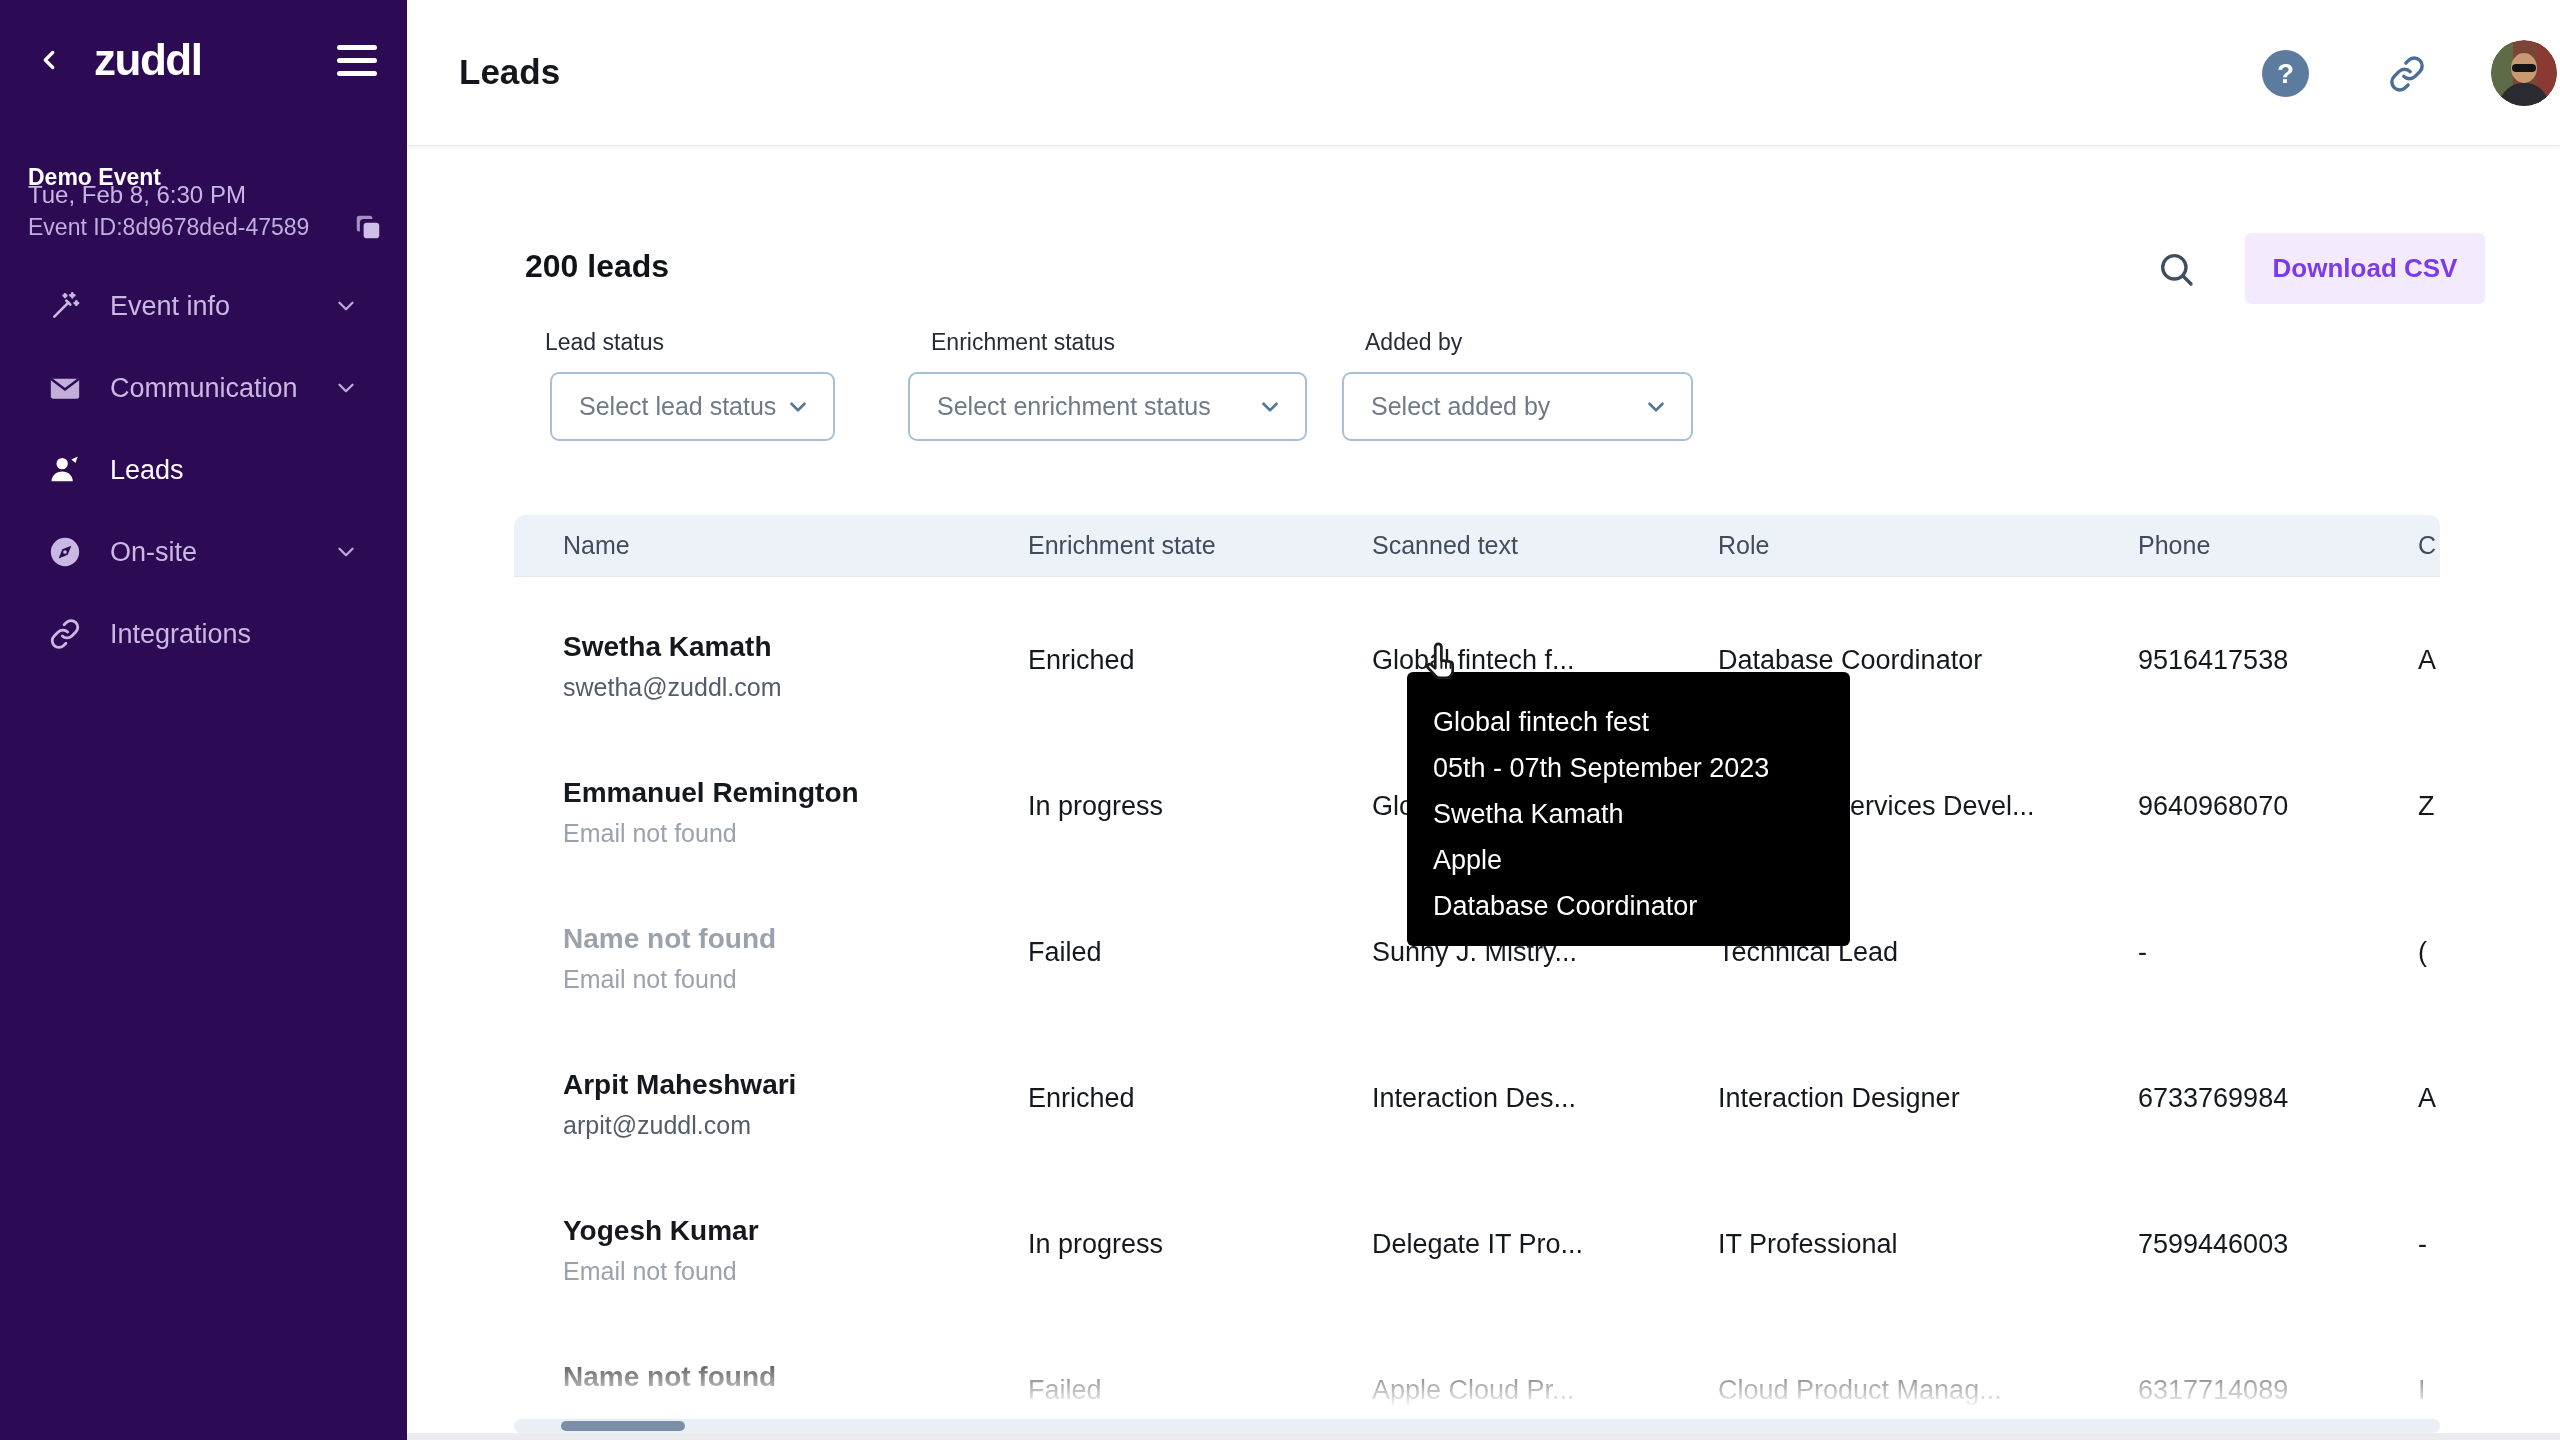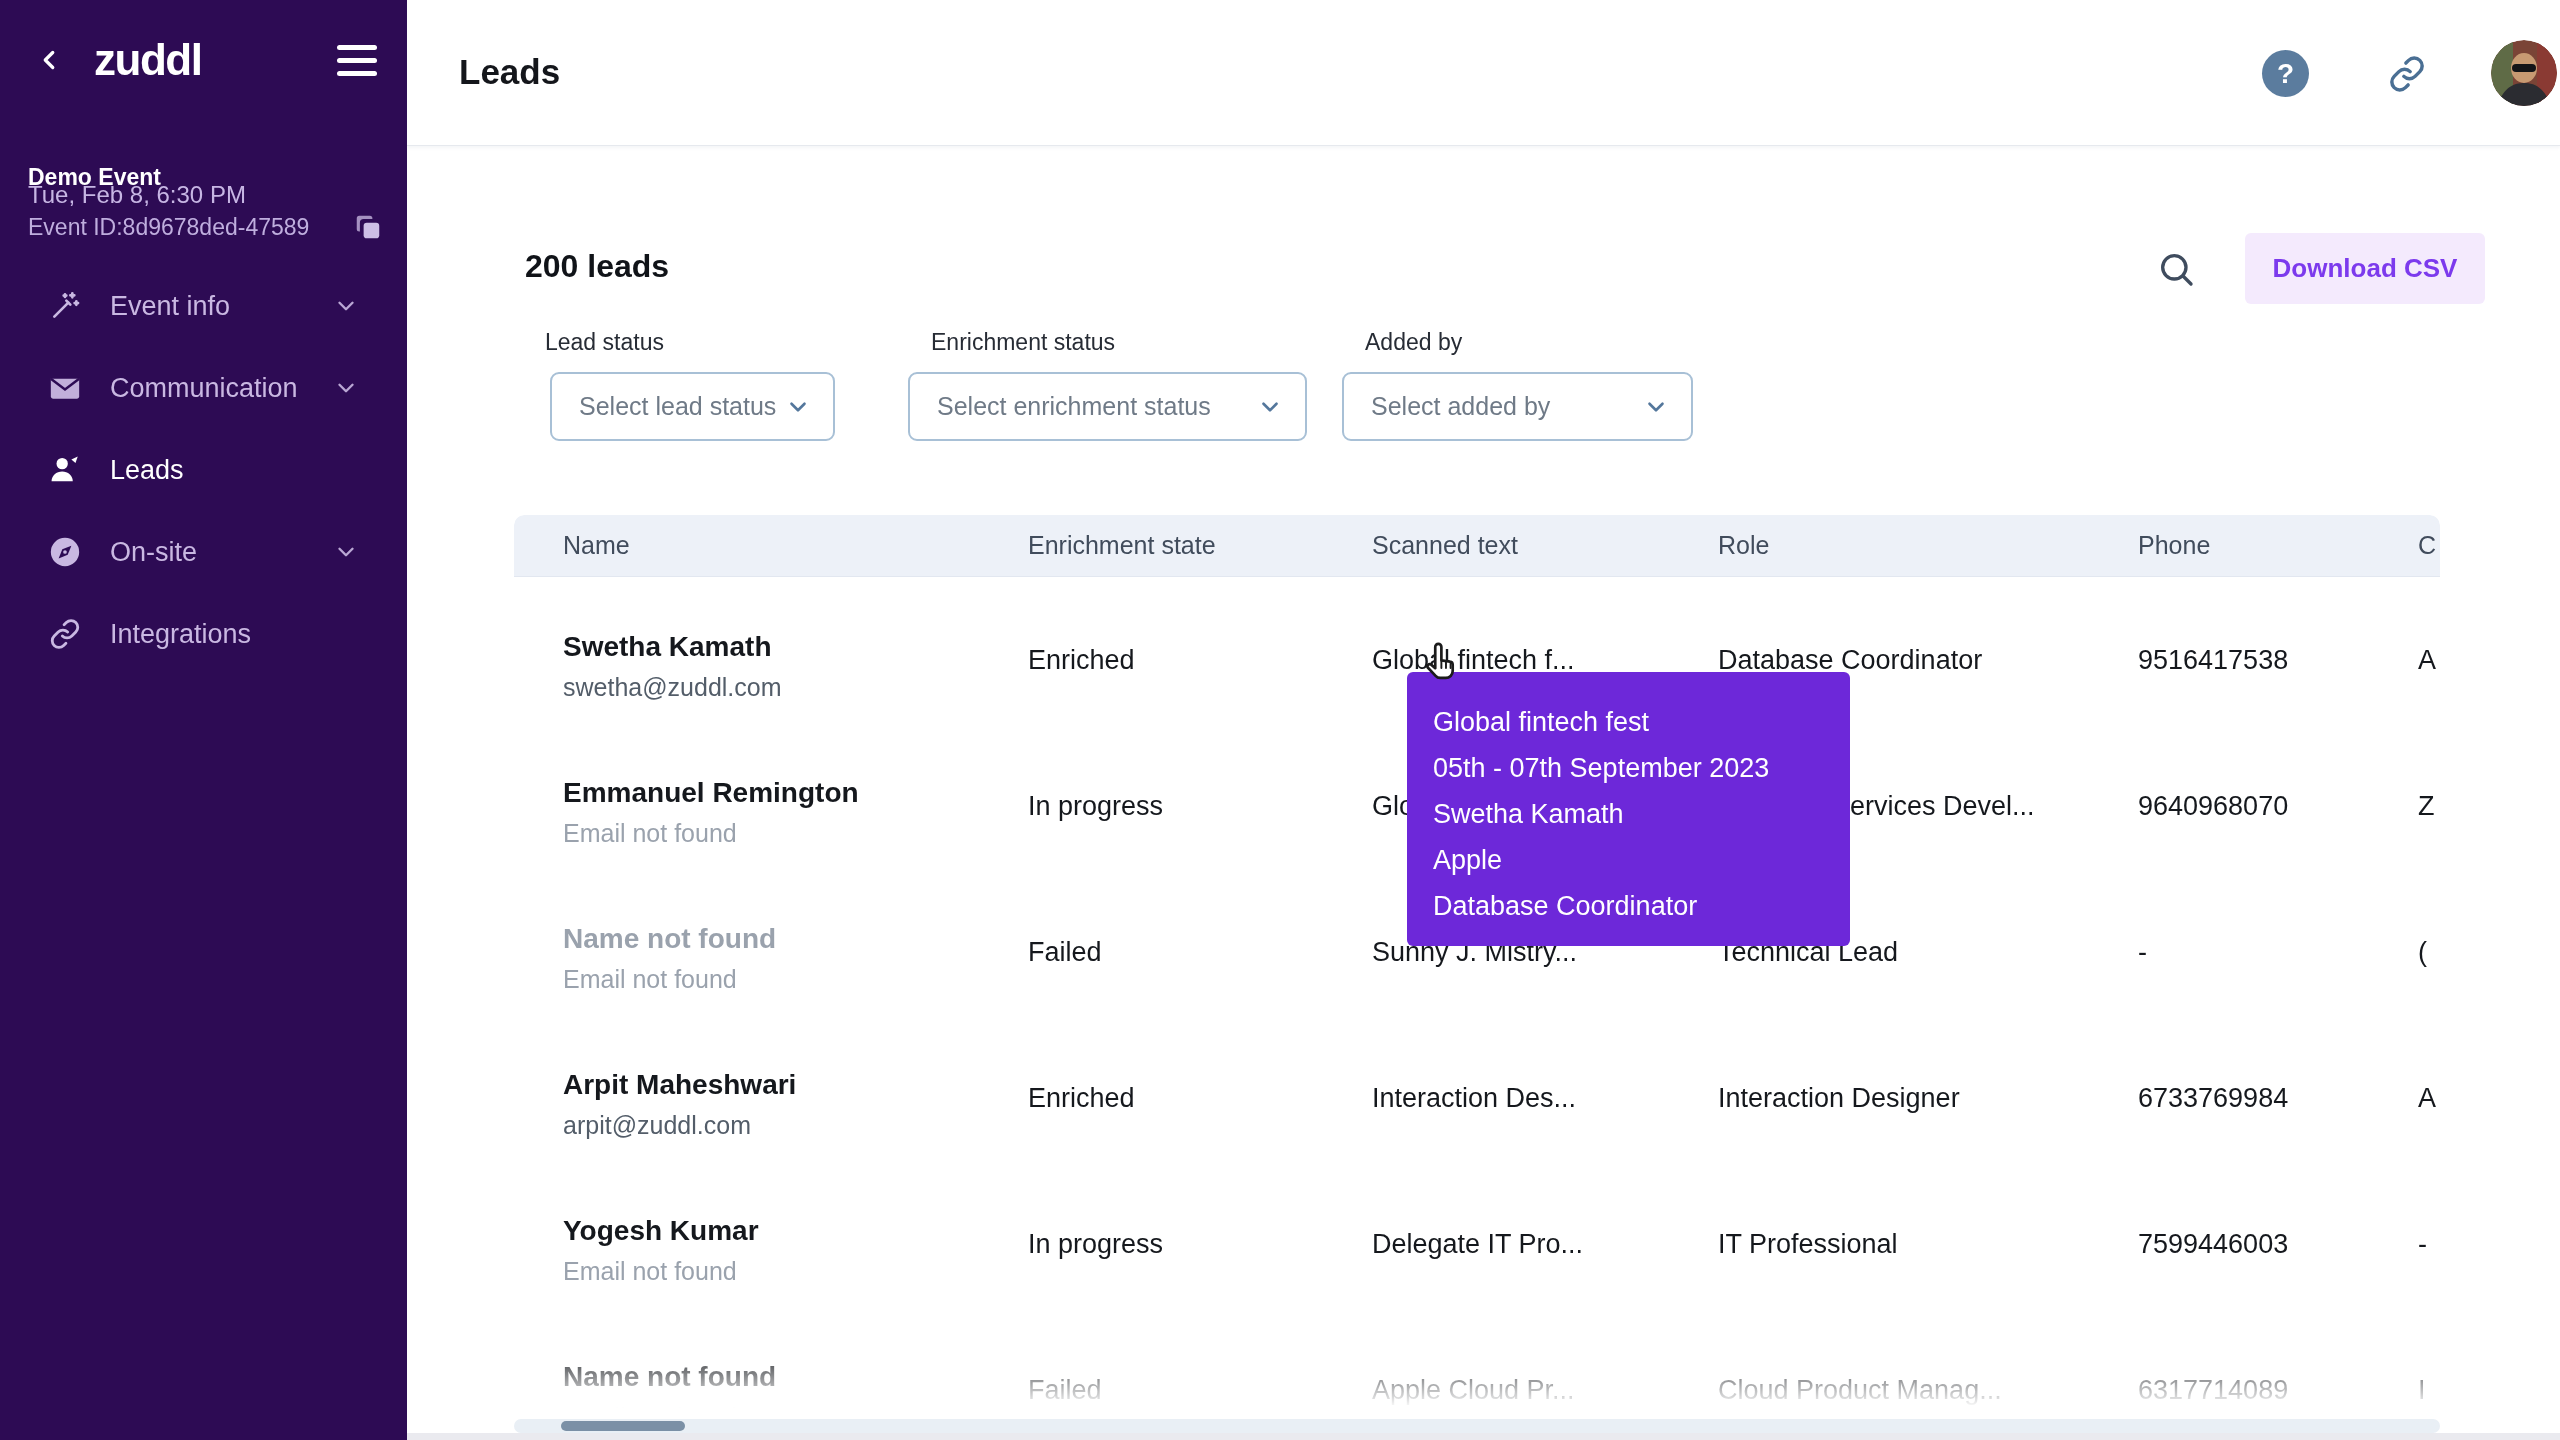--- a/index.html
+++ b/index.html
@@ -49,21 +49,21 @@
   .th { font-size:25px; color:#414c5c; }
   .trow { height:146px; position:relative; cursor:pointer; }
   .cell { font-size:27px; color:#15181d; padding-top:68px; white-space:nowrap; overflow:hidden; }
   .cell.name-cell { padding-top:53px; }
   .nm { font-size:28px; font-weight:600; color:#15181d; line-height:33px; }
   .nm.muted { color:#9aa2ad; font-weight:600; }
   .em { font-size:25px; color:#535d69; margin-top:10px; }
   .em.muted { color:#9aa2ad; }
   .cell.offset-tooltip { padding-left:132px; }
   
-  .tooltip { position:absolute; left:1407px; top:672px; width:443px; background:#6d28d9; border-radius:6px; padding:27px 26px 17px 26px; z-index:30; }
+  .tooltip { position:absolute; left:1407px; top:672px; width:443px; background:#000000; border-radius:6px; padding:27px 26px 17px 26px; z-index:30; }
   .tooltip div { color:#ffffff; font-size:27px; line-height:46px; white-space:nowrap; }
   .cursor { position:absolute; left:1418px; top:640px; width:46px; height:46px; z-index:40; }
   
   .fade { position:absolute; left:514px; top:1345px; width:1926px; height:74px; background:linear-gradient(to bottom, rgba(255,255,255,0), #ffffff 85%); pointer-events:none; z-index:10; }
   .hscroll { position:absolute; left:514px; top:1419px; width:1926px; height:14px; background:#e9eff5; border-radius:7px; z-index:11; }
   .hscroll .thumb { position:absolute; left:47px; top:2px; width:124px; height:10px; border-radius:5px; background:#7b90a6; cursor:grab; }
   .bottom-strip { position:absolute; left:407px; top:1433px; width:2153px; height:7px; background:#eaeaef; }
   svg { display:block; }
 </style>
 </head>

